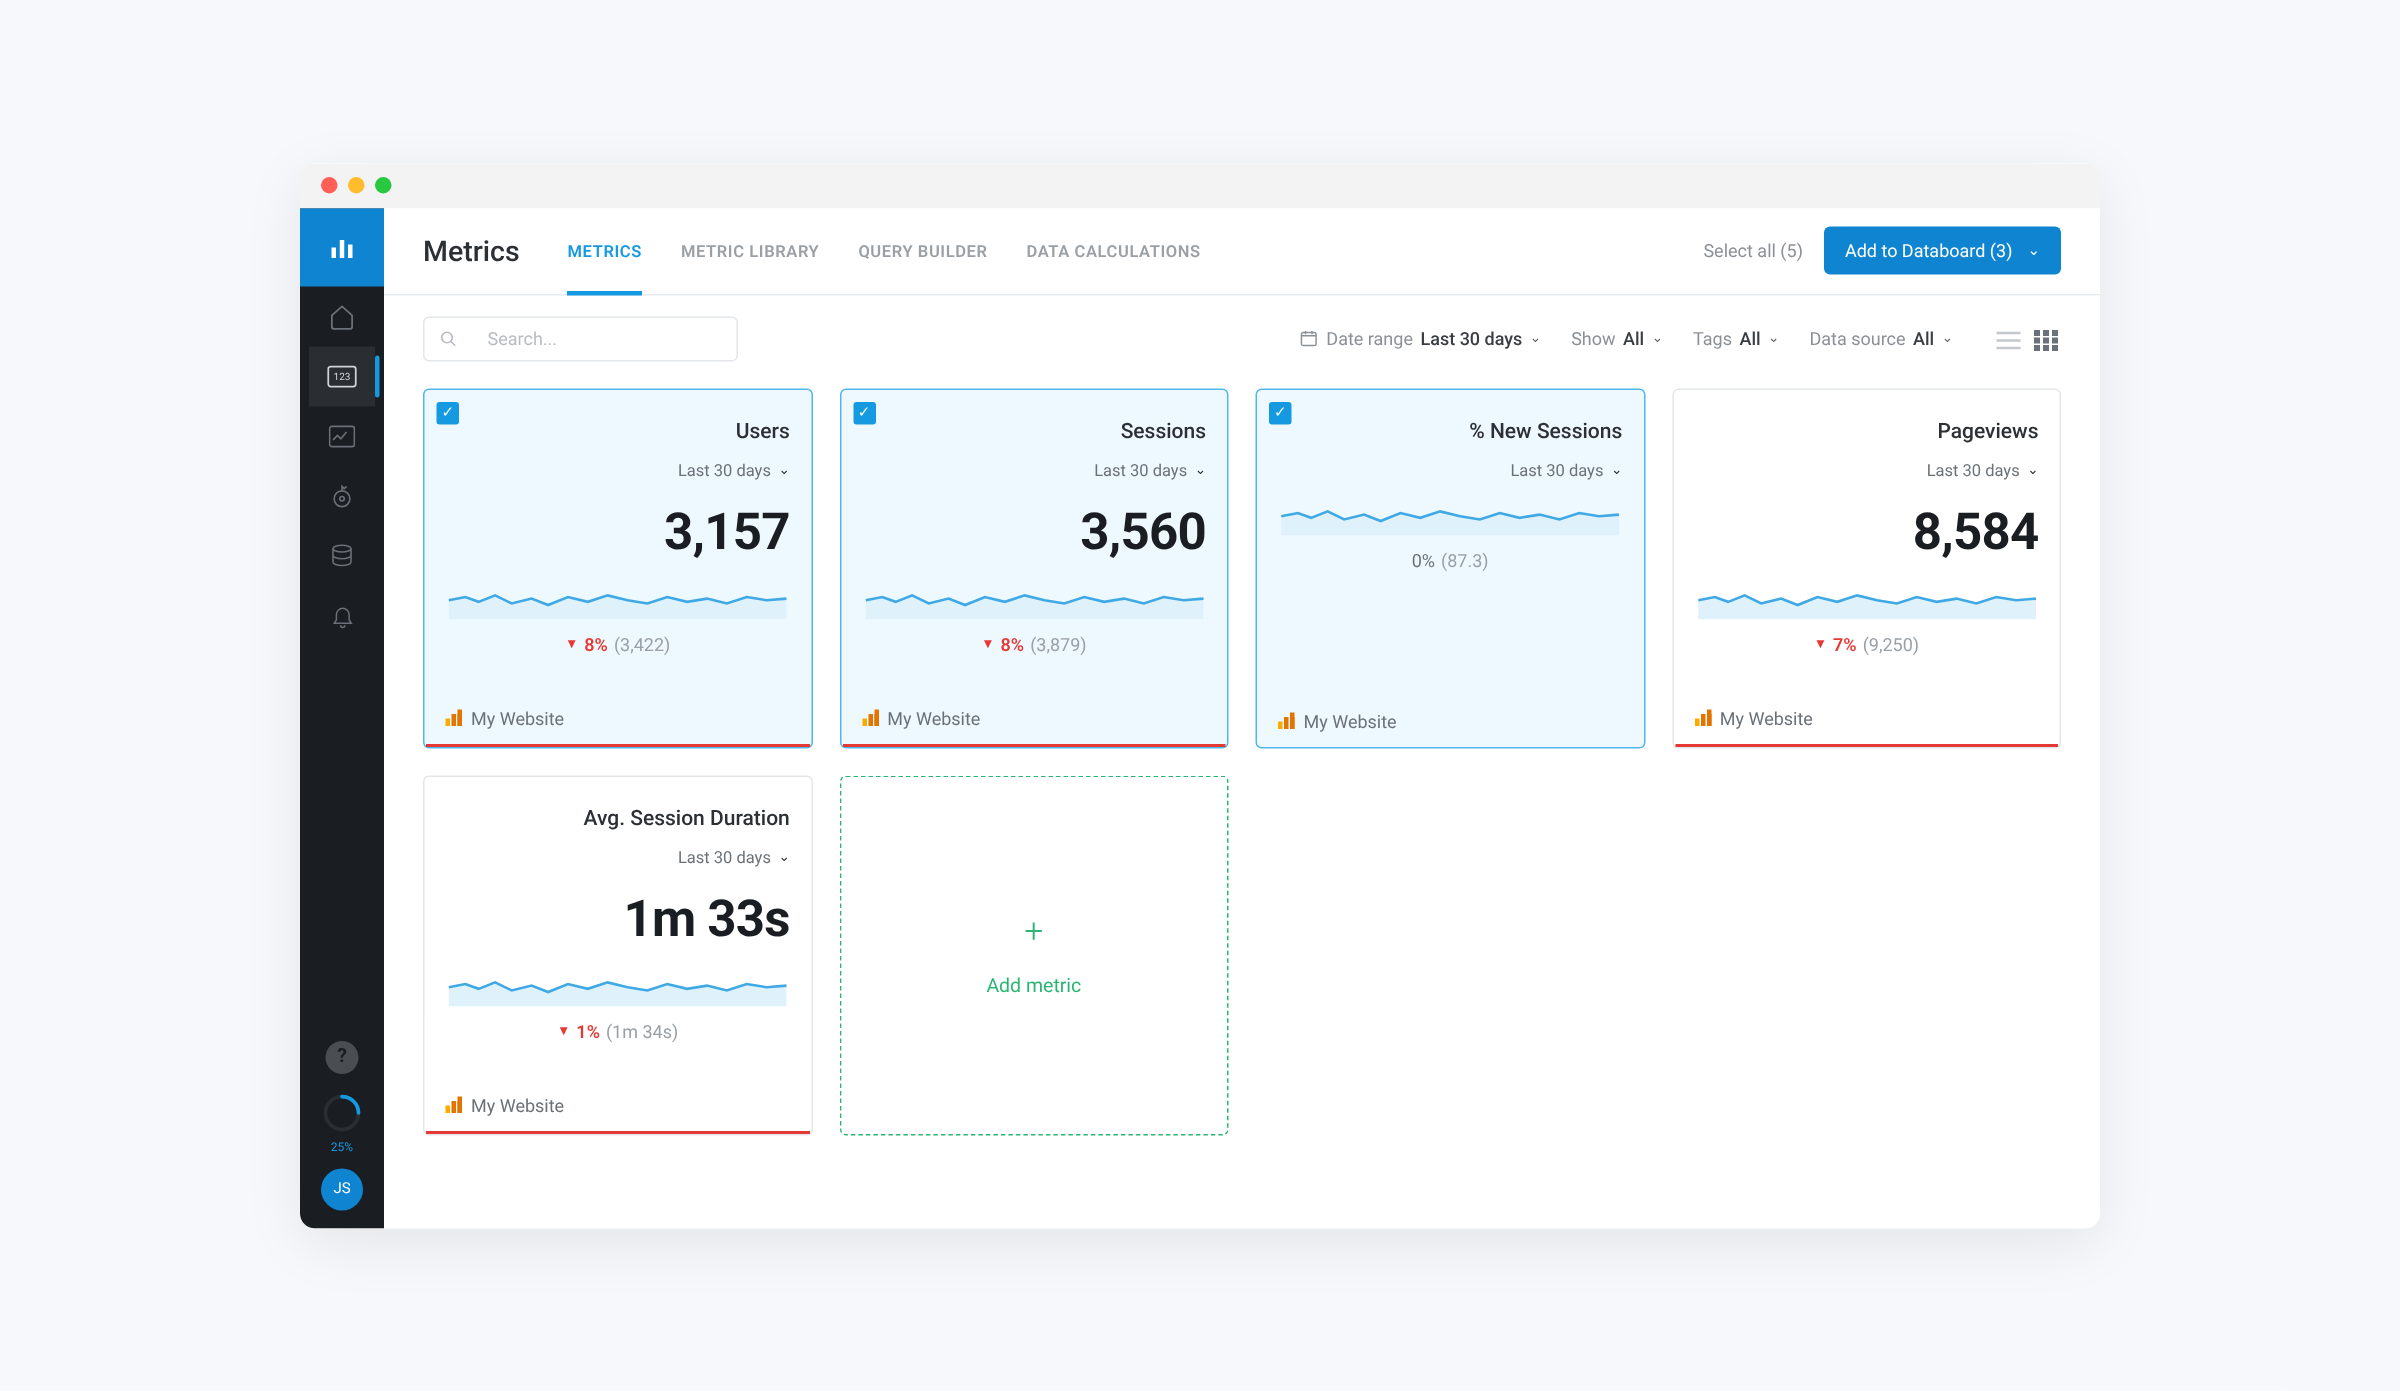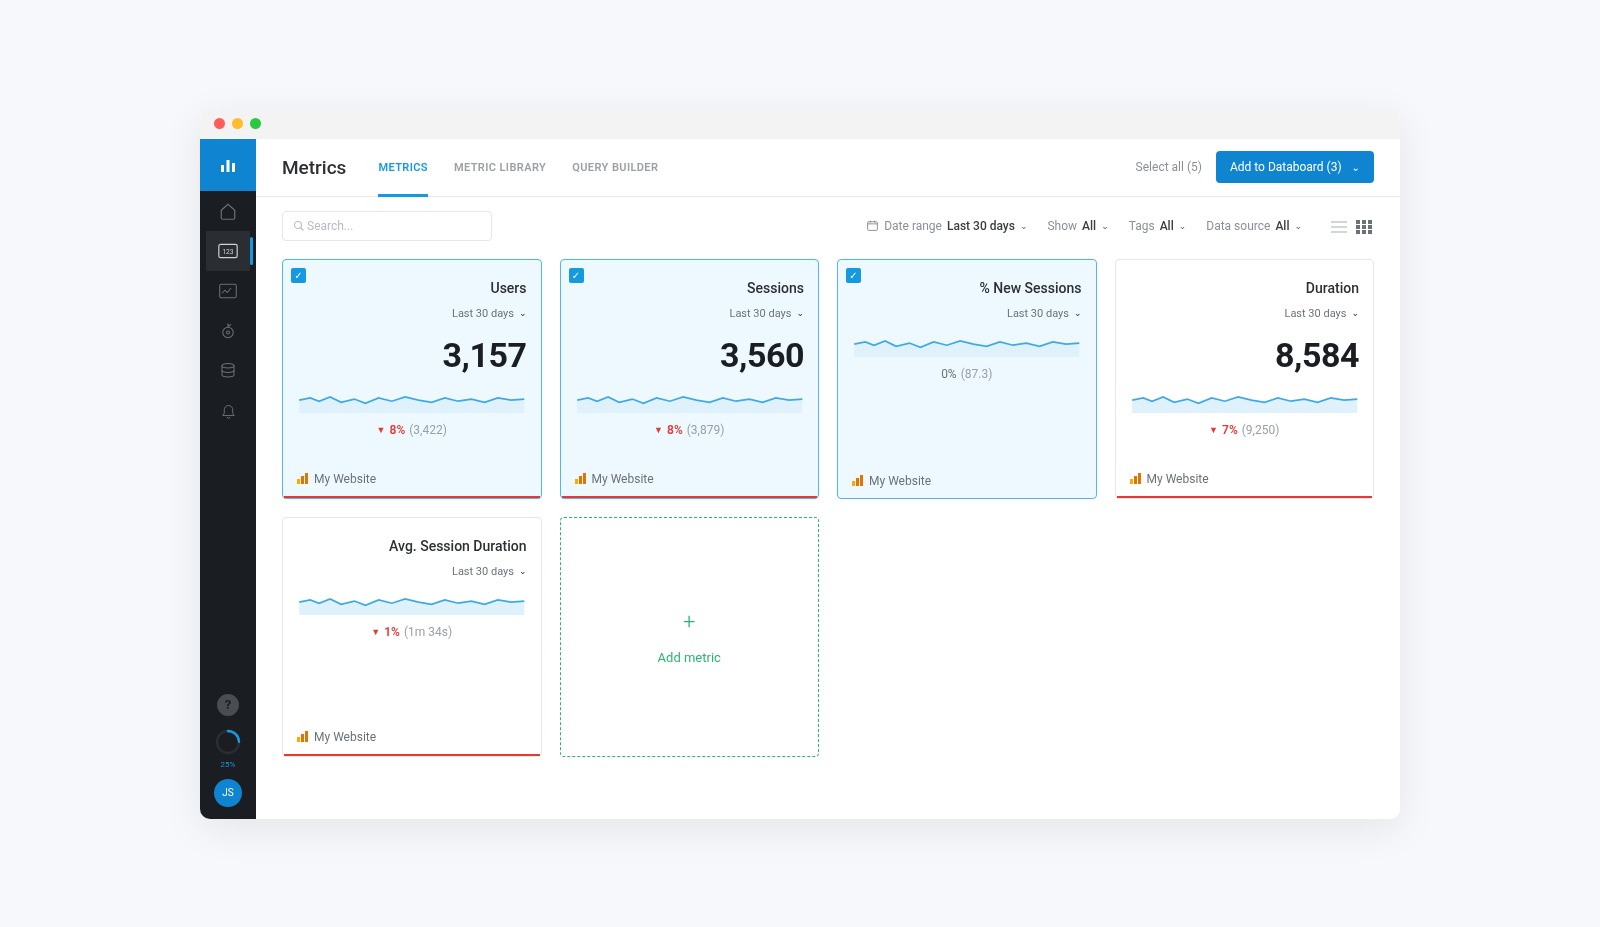--- a/index.html
+++ b/index.html
@@ -26,21 +26,21 @@
 .header h1 { font-size: 19px; font-weight: 500; color: #2c2f33; margin-right: 32px; }
 .tabs { display: flex; gap: 26px; height: 100%; align-items: center; }
 .tab { font-size: 11px; font-weight: 600; letter-spacing: 0.4px; color: #9aa0a6; text-transform: uppercase; height: 100%; display: flex; align-items: center; position: relative; cursor: pointer; }
 .tab.active { color: #1599e0; }
 .tab.active::after { content: ""; position: absolute; left: 0; right: 0; bottom: -1px; height: 3px; background: #1599e0; }
 .header .flex1 { flex: 1; }
 .selectall { font-size: 12px; color: #8b9096; margin-right: 14px; cursor: pointer; }
 .addbtn { background: #0f85d1; color: #fff; font-size: 12px; padding: 9px 14px; border-radius: 4px; display: flex; align-items: center; gap: 10px; cursor: pointer; }
 .addbtn .chev { font-size: 10px; }
 .filters { display: flex; align-items: center; padding: 14px 26px 10px; gap: 20px; }
-.search { width: 210px; height: 30px; border: 1px solid #e3e6ea; border-radius: 4px; display: flex; align-items: center; padding: 0 10px; color: #b8bcc2; font-size: 12px; gap: 2px; }
+.search { width: 210px; height: 30px; border: 1px solid #e3e6ea; border-radius: 4px; display: flex; align-items: center; padding: 0 10px; color: #b8bcc2; font-size: 12px; gap: 20px; }
 .search svg { flex-shrink: 0; }
 .filters .flex1 { flex: 1; }
 .filter { font-size: 12px; color: #8b9096; display: flex; align-items: center; gap: 5px; cursor: pointer; }
 .filter .val { color: #3a3d41; font-weight: 500; }
 .filter .chev { color: #5f6368; font-size: 9px; }
 .viewtoggle { display: flex; gap: 8px; margin-left: 8px; }
 .viewbtn { width: 18px; height: 14px; color: #c4c8ce; cursor: pointer; }
 .viewbtn.active { color: #6b7178; }
 .grid { display: grid; grid-template-columns: repeat(4, 1fr); gap: 18px; padding: 8px 26px 26px; }
 .card { border: 1px solid #e3e6ea; border-radius: 4px; position: relative; background: #fff; display: flex; flex-direction: column; min-height: 240px; }
@@ -134,20 +134,21 @@
       <div class="avatar">JS</div>
     </div>
 
     <div class="main">
       <div class="header">
         <h1>Metrics</h1>
         <div class="tabs">
           <div class="tab active">METRICS</div>
           <div class="tab">METRIC LIBRARY</div>
           <div class="tab">QUERY BUILDER</div>
+          <div class="tab">DATA CALCULATIONS</div>
         </div>
         <div class="flex1"></div>
         <div class="selectall">Select all (5)</div>
         <div class="addbtn">
           <span>Add to Databoard (3)</span>
           <span class="chev">⌄</span>
         </div>
       </div>
 
       <div class="filters">
@@ -252,38 +253,38 @@
                 <span class="prev">(87.3)</span>
               </div></div>
             <div class="foot">
               <span class="ga">
                 <span></span>
               </span>
               <span>My Website</span>
             </div>
           </div>
           <div class="card">
-            <div class="body"><div class="title">Duration</div><div class="period">Last 30 days <span style="font-size:9px;color:#2c2f33">⌄</span></div><div class="value">8,584</div><div class="spark"><svg viewBox="0 0 208 28" preserveAspectRatio="none">
+            <div class="body"><div class="title">Pageviews</div><div class="period">Last 30 days <span style="font-size:9px;color:#2c2f33">⌄</span></div><div class="value">8,584</div><div class="spark"><svg viewBox="0 0 208 28" preserveAspectRatio="none">
                   <path d="M2 16 L12 14 L20 17 L30 13 L40 18 L52 15 L62 19 L74 14 L86 17 L98 13 L110 16 L122 18 L134 14 L146 17 L158 15 L170 18 L182 14 L194 16 L206 15 L206 28 L2 28 Z" fill="#dff1fb" stroke="none"></path>
                   <path d="M2 16 L12 14 L20 17 L30 13 L40 18 L52 15 L62 19 L74 14 L86 17 L98 13 L110 16 L122 18 L134 14 L146 17 L158 15 L170 18 L182 14 L194 16 L206 15" fill="none" stroke="#3fa9e5" stroke-width="1.6"></path>
                 </svg></div><div class="delta">
                 <span class="arrow">▼</span>
                 <span class="pct">7%</span> 
                 <span class="prev">(9,250)</span>
               </div></div>
             <div class="foot">
               <span class="ga">
                 <span></span>
               </span>
               <span>My Website</span>
             </div>
             <div class="redline"></div>
           </div>
           <div class="card">
-            <div class="body"><div class="title">Avg. Session Duration</div><div class="period">Last 30 days <span style="font-size:9px;color:#2c2f33">⌄</span></div><div class="spark"><svg viewBox="0 0 208 28" preserveAspectRatio="none">
+            <div class="body"><div class="title">Avg. Session Duration</div><div class="period">Last 30 days <span style="font-size:9px;color:#2c2f33">⌄</span></div><div class="value">1m 33s</div><div class="spark"><svg viewBox="0 0 208 28" preserveAspectRatio="none">
                   <path d="M2 16 L12 14 L20 17 L30 13 L40 18 L52 15 L62 19 L74 14 L86 17 L98 13 L110 16 L122 18 L134 14 L146 17 L158 15 L170 18 L182 14 L194 16 L206 15 L206 28 L2 28 Z" fill="#dff1fb" stroke="none"></path>
                   <path d="M2 16 L12 14 L20 17 L30 13 L40 18 L52 15 L62 19 L74 14 L86 17 L98 13 L110 16 L122 18 L134 14 L146 17 L158 15 L170 18 L182 14 L194 16 L206 15" fill="none" stroke="#3fa9e5" stroke-width="1.6"></path>
                 </svg></div><div class="delta">
                 <span class="arrow">▼</span>
                 <span class="pct">1%</span> 
                 <span class="prev">(1m 34s)</span>
               </div></div>
             <div class="foot">
               <span class="ga">
                 <span></span>

